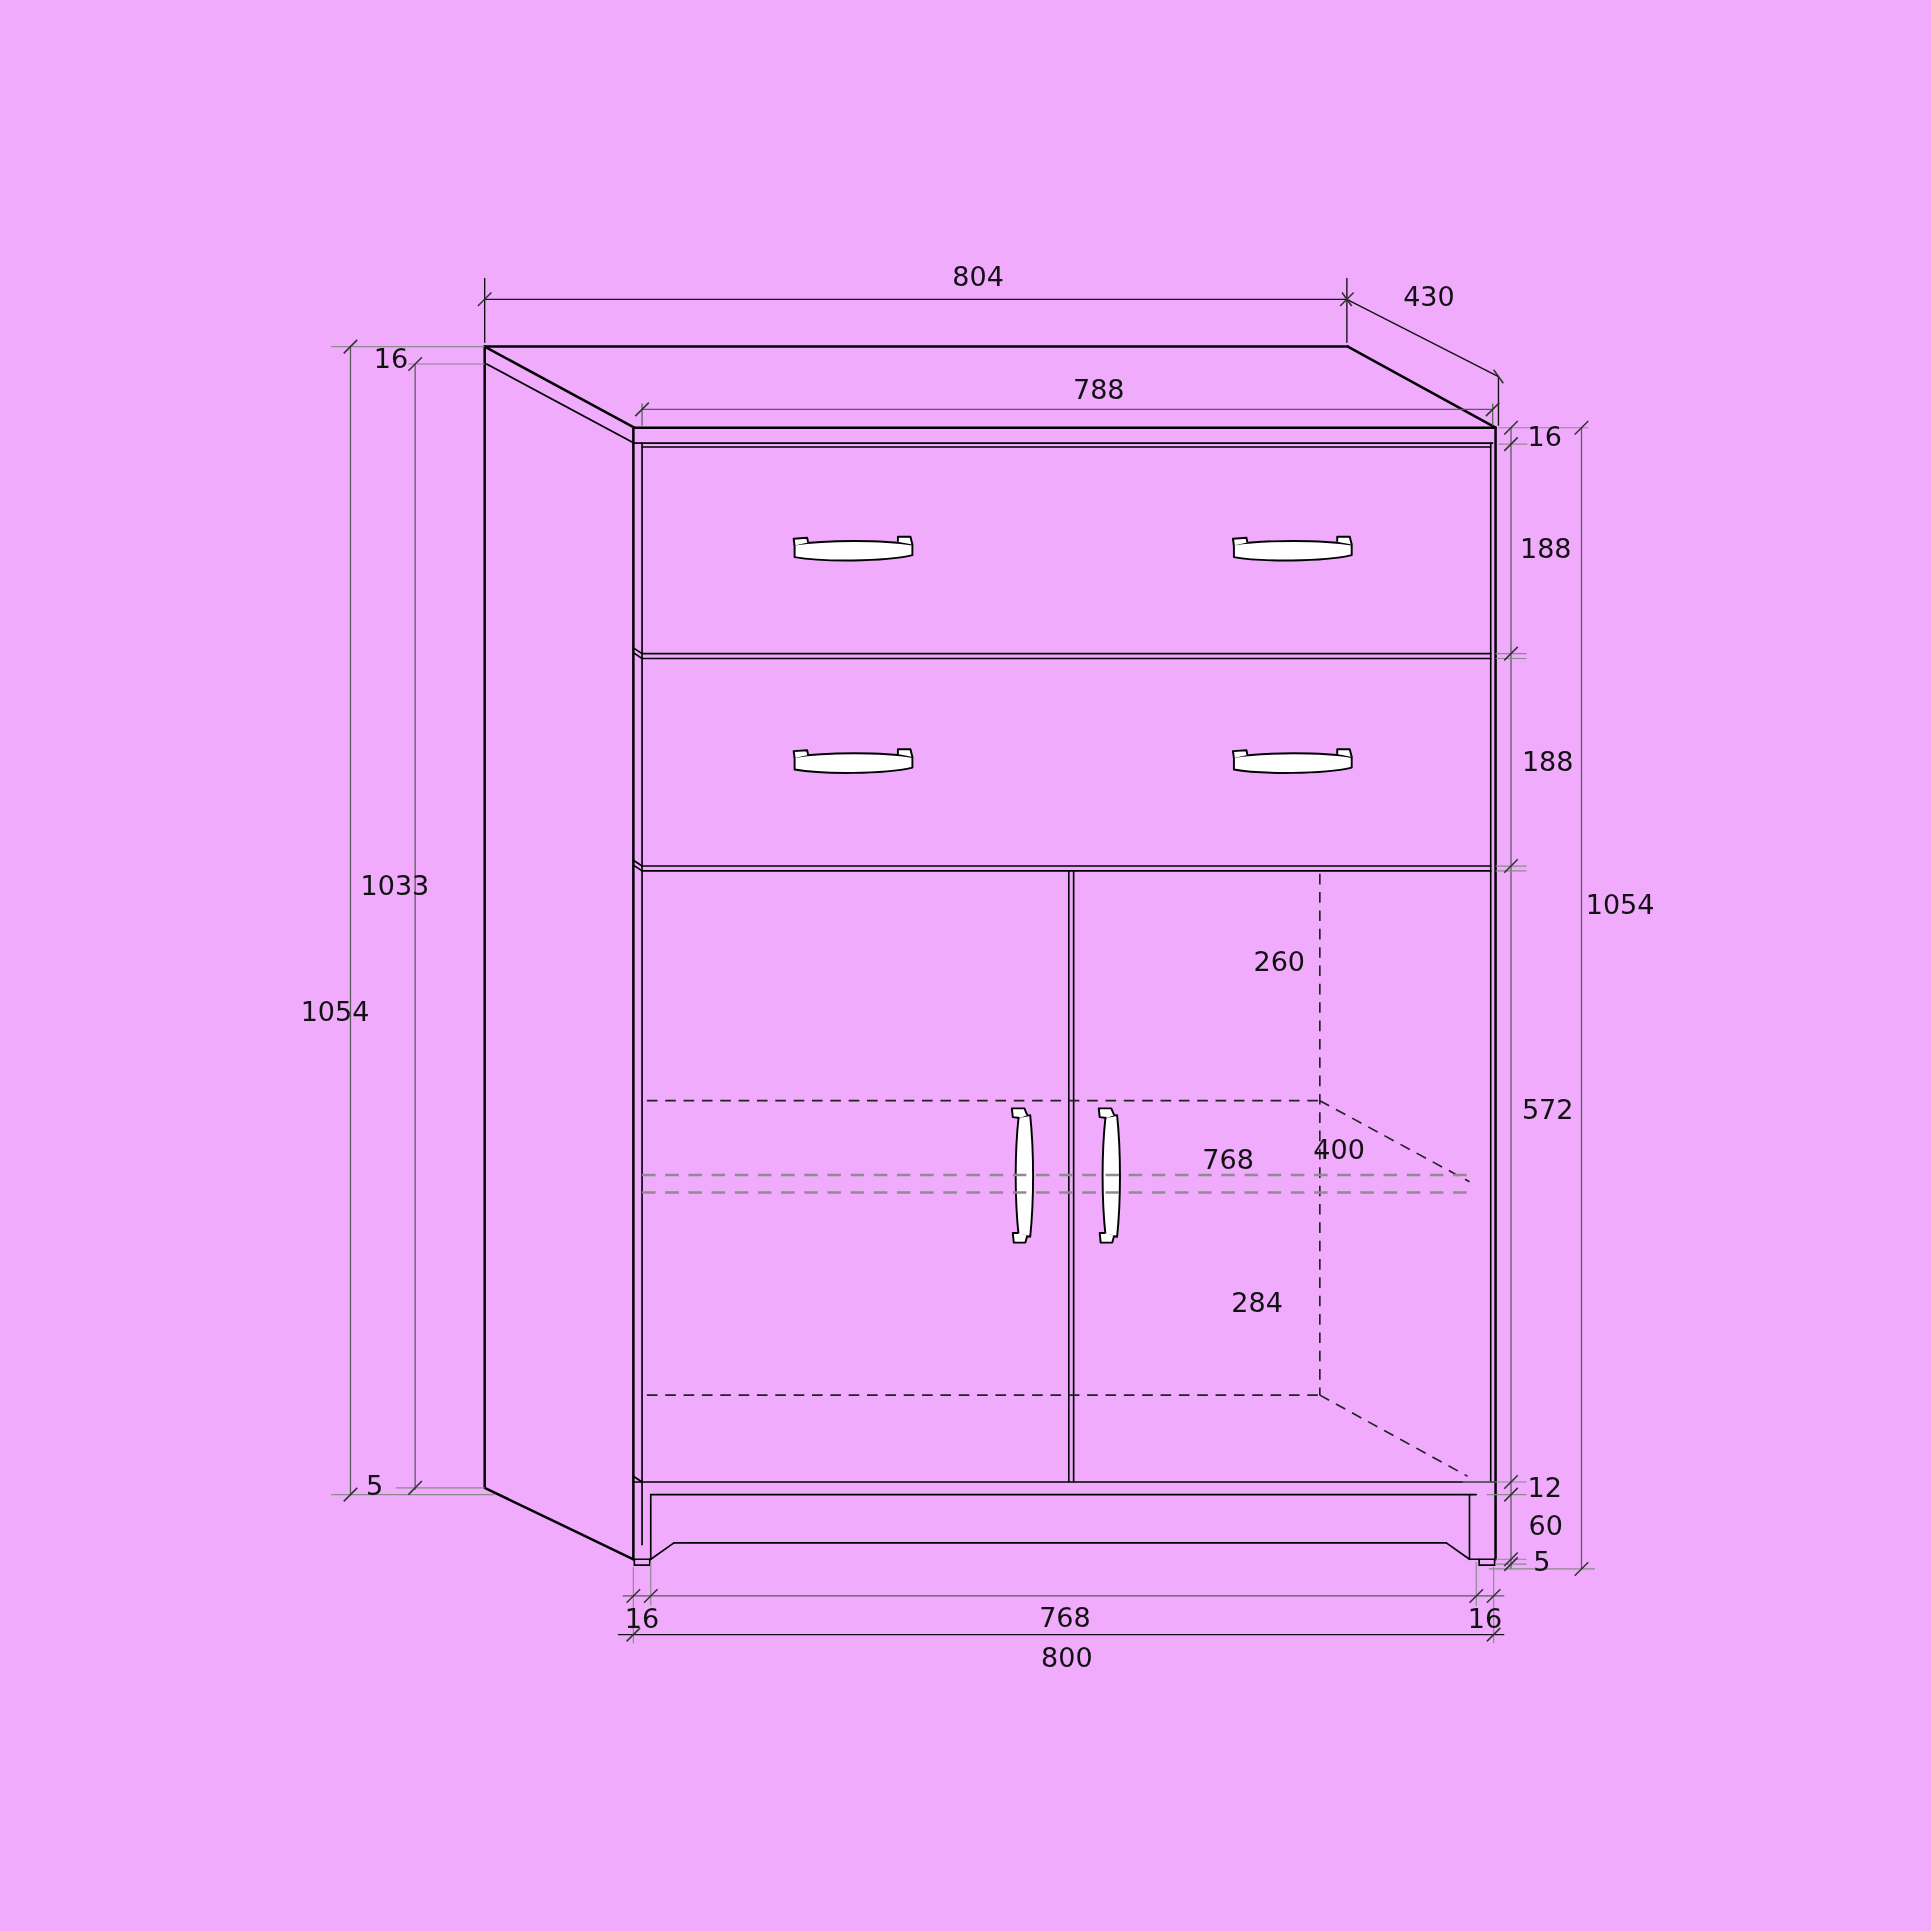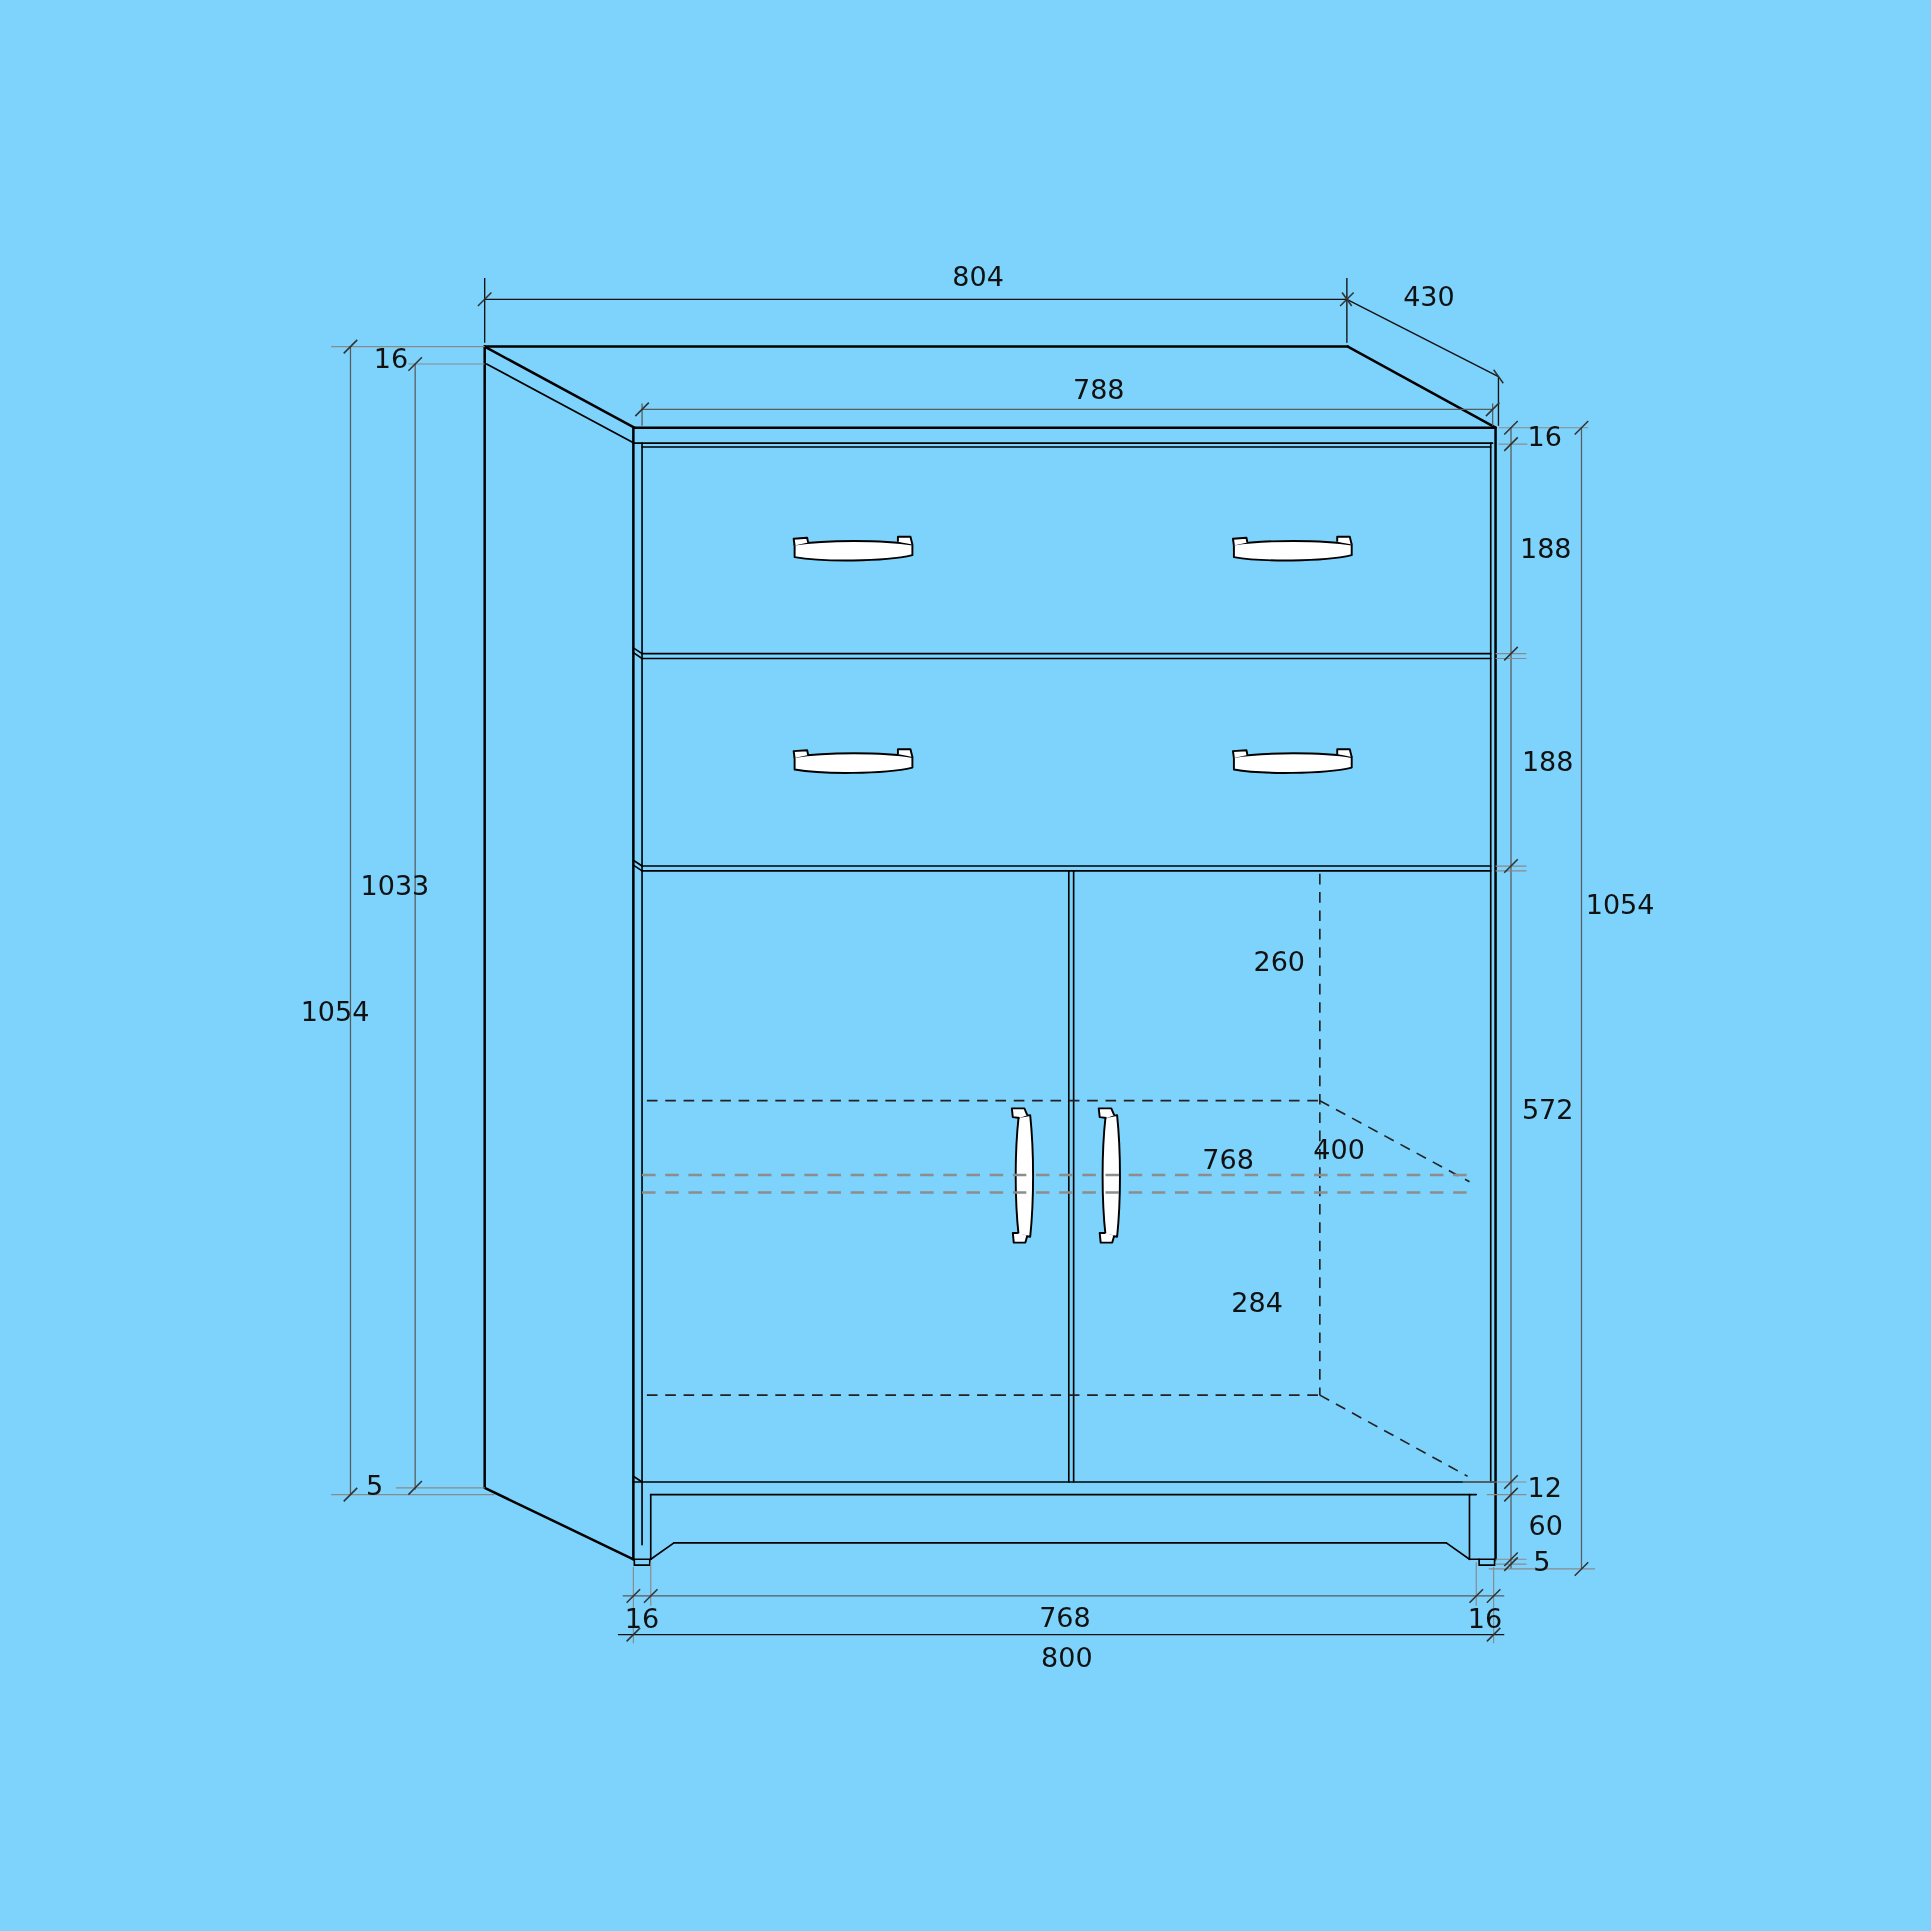--- a/index.html
+++ b/index.html
@@ -1,16 +1,16 @@
 <!DOCTYPE html>
 <html><head>
 <meta charset="utf-8">
 <style>
   html,body{margin:0;padding:0;background:#ffffff;}
-  .stage{width:1931px;height:1931px;position:relative;background:#7dd3fc;}
+  .stage{width:1931px;height:1931px;position:relative;background:#f0abfc;}
   svg{display:block;}
   text{font-family:"DejaVu Sans","Liberation Sans",sans-serif;font-size:28px;fill:#111;}
   .outline{stroke:#000;stroke-width:2.6;fill:none;stroke-linecap:round;stroke-linejoin:round;}
   .inner{stroke:#000;stroke-width:1.7;fill:none;stroke-linecap:round;}
   .dim{stroke:#5a5a5a;stroke-width:1.3;fill:none;}
   .dimdark{stroke:#111;stroke-width:1.4;fill:none;}
   .ext{stroke:#8a8a8a;stroke-width:1.2;fill:none;}
   .slash{stroke:#333;stroke-width:1.6;fill:none;}
   .hid-b{stroke:#222;stroke-width:1.7;fill:none;stroke-dasharray:11 8;}
   .hid-g{stroke:#8d8d8d;stroke-width:2.6;fill:none;stroke-dasharray:14 10;}

